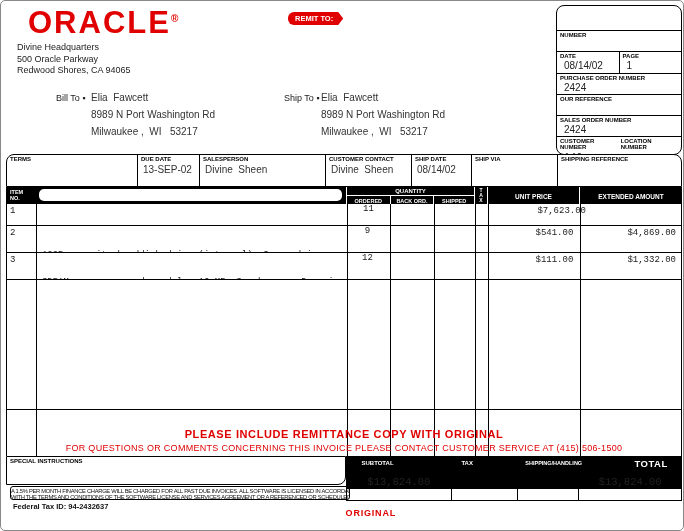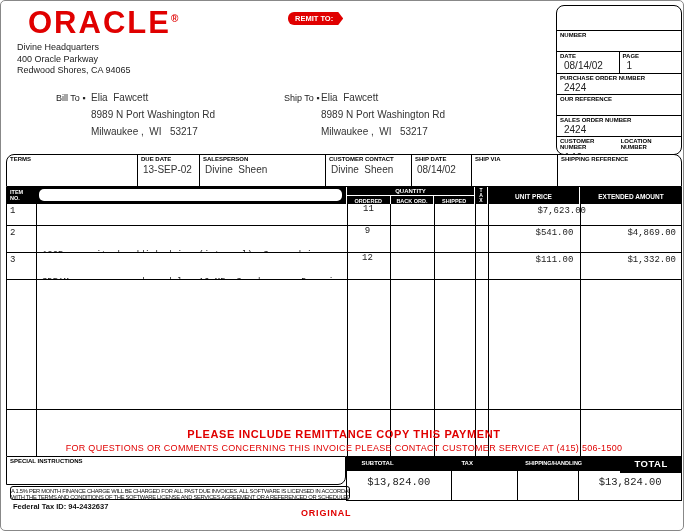--- a/index.html
+++ b/index.html
@@ -86,48 +86,48 @@
   .notice2 { position:absolute; left:0; right:0; top:239px; text-align:center;
              font:9px "Liberation Sans", sans-serif; color:#e00000; letter-spacing:0.3px; }
 
   
   .spec { left:5px; top:455px; width:340px; height:29px; border:1.5px solid #000;
           border-radius:0 0 8px 0; padding:1px 0 0 3px; }
   .fine { left:9px; top:485px; width:340px; height:14px; border:1px solid #000;
           border-radius:3px; text-align:center; overflow:hidden; padding-top:1px; }
   .fine div { font:5.8px "Liberation Sans", sans-serif; line-height:6px; color:#111;
               letter-spacing:-0.3px; white-space:nowrap; }
-  .totbar { left:345px; top:455px; width:336px; height:15px; background:#000; display:flex;
+  .totbar { left:345px; top:455px; width:336px; height:33px; background:#000; display:flex;
             color:#fff;gap:38px; }
   .totbar > div { text-align:center; }
   .tb-sub { width:105px; font:700 6px "Liberation Sans", sans-serif; padding-top:4px; }
   .tb-tax { width:67px; font:700 6px "Liberation Sans", sans-serif; padding-top:4px; }
   .tb-shp { width:61px; font:700 5.5px "Liberation Sans", sans-serif; padding-top:4px; }
   .tb-tot { width:103px; font:700 9.5px "Liberation Sans", sans-serif; padding-top:2px;
             height:17px; background:#000; letter-spacing:0.5px; }
   .totvals { left:345px; top:470px; width:336px; height:30px; display:flex;
              border-left:1px solid #000; border-bottom:1.5px solid #000; }
   .totvals > div { border-right:1px solid #000; text-align:center; padding-top:5px;
                    font:10.5px "Liberation Mono", monospace; color:#222; }
   .tv-sub { width:105px; } .tv-tax { width:67px; } .tv-shp { width:61px; } .tv-tot { width:103px; }
 
   .fedtax { left:12px; top:501px; font-size:7.5px; color:#111;font-weight:bold; }
-  .original { left:300px; top:507px; width:95px; text-align:left;
+  .original { left:300px; top:507px; width:95px; text-align:right;
               font:700 9px "Liberation Sans", sans-serif; color:#e00000; letter-spacing:0.8px; }
 </style>
 </head>
 <body>
 
 <div class="page">
 
   <div class="abs logo"><span>ORACLE</span><sup>®</sup></div>
   <div class="abs remit">REMIT TO:</div>
   <div class="abs hq">
     <div>Divine Headquarters</div>
-    <div>400 Oracle Parkway</div>
+    <div>500 Oracle Parkway</div>
     <div>Redwood Shores, CA 94065</div>
   </div>
 
   <div class="abs infobox">
     <div class="ib-sec" style="flex:0 0 24px;"></div>
     <div class="ib-sec" style="flex:0 0 21px;">
       <div class="lbl">NUMBER</div>
       <div class="ib-val"></div>
     </div>
     <div class="ib-sec ib-row" style="flex:0 0 22px;">
@@ -273,21 +273,21 @@
         
       </div>
       <div class="c-ord mono">12</div>
       <div class="c-back mono"></div>
       <div class="c-ship mono"></div>
       <div class="c-tax mono"></div>
       <div class="c-unit mono">$111.00</div>
       <div class="c-ext mono">$1,332.00</div>
     </div>
 
-    <div class="notice1">PLEASE INCLUDE REMITTANCE COPY THIS PAYMENT</div>
+    <div class="notice1">PLEASE INCLUDE REMITTANCE COPY WITH ORIGINAL</div>
     <div class="notice2">FOR QUESTIONS OR COMMENTS CONCERNING THIS INVOICE PLEASE CONTACT CUSTOMER SERVICE AT (415) 506-1500</div>
   </div>
 
   <div class="abs spec">
     <div class="lbl">SPECIAL INSTRUCTIONS</div>
   </div>
 
   <div class="abs fine">
     <div>A 1.5% PER MONTH FINANCE CHARGE WILL BE CHARGED FOR ALL PAST DUE INVOICES.  ALL SOFTWARE IS LICENSED IN ACCORDANCE</div>
     <div>WITH THE TERMS AND CONDITIONS OF THE SOFTWARE LICENSE AND SERVICES AGREEMENT OR A REFERENCED OR SCHEDULED CONTRACT.</div>

